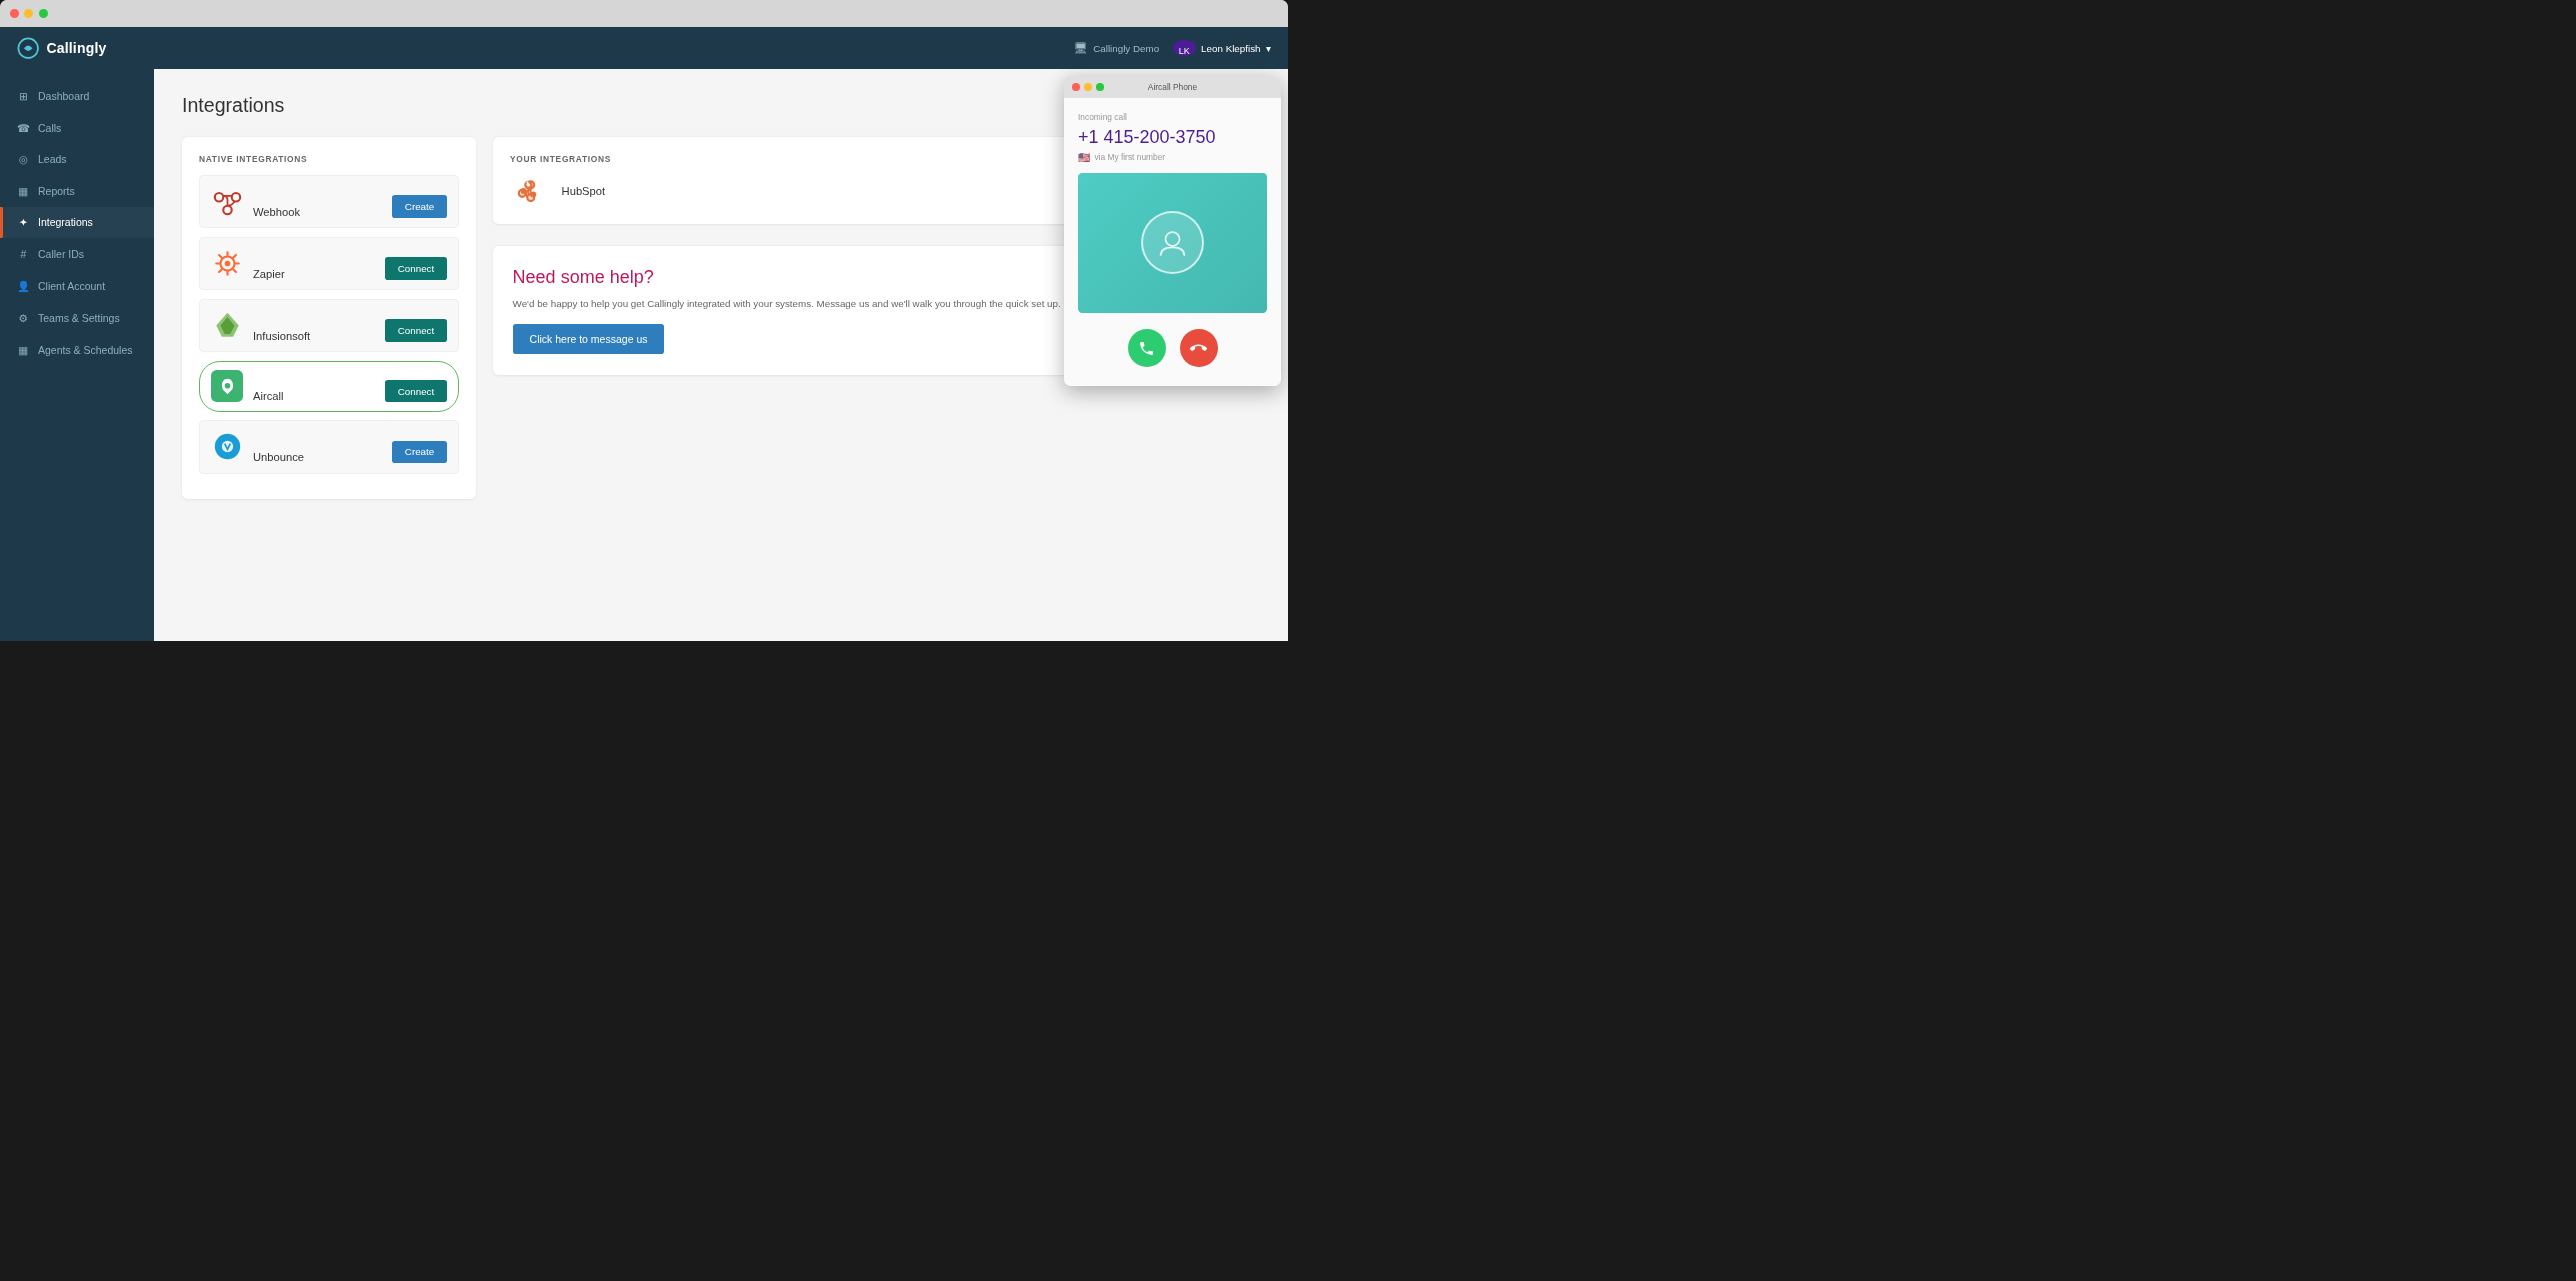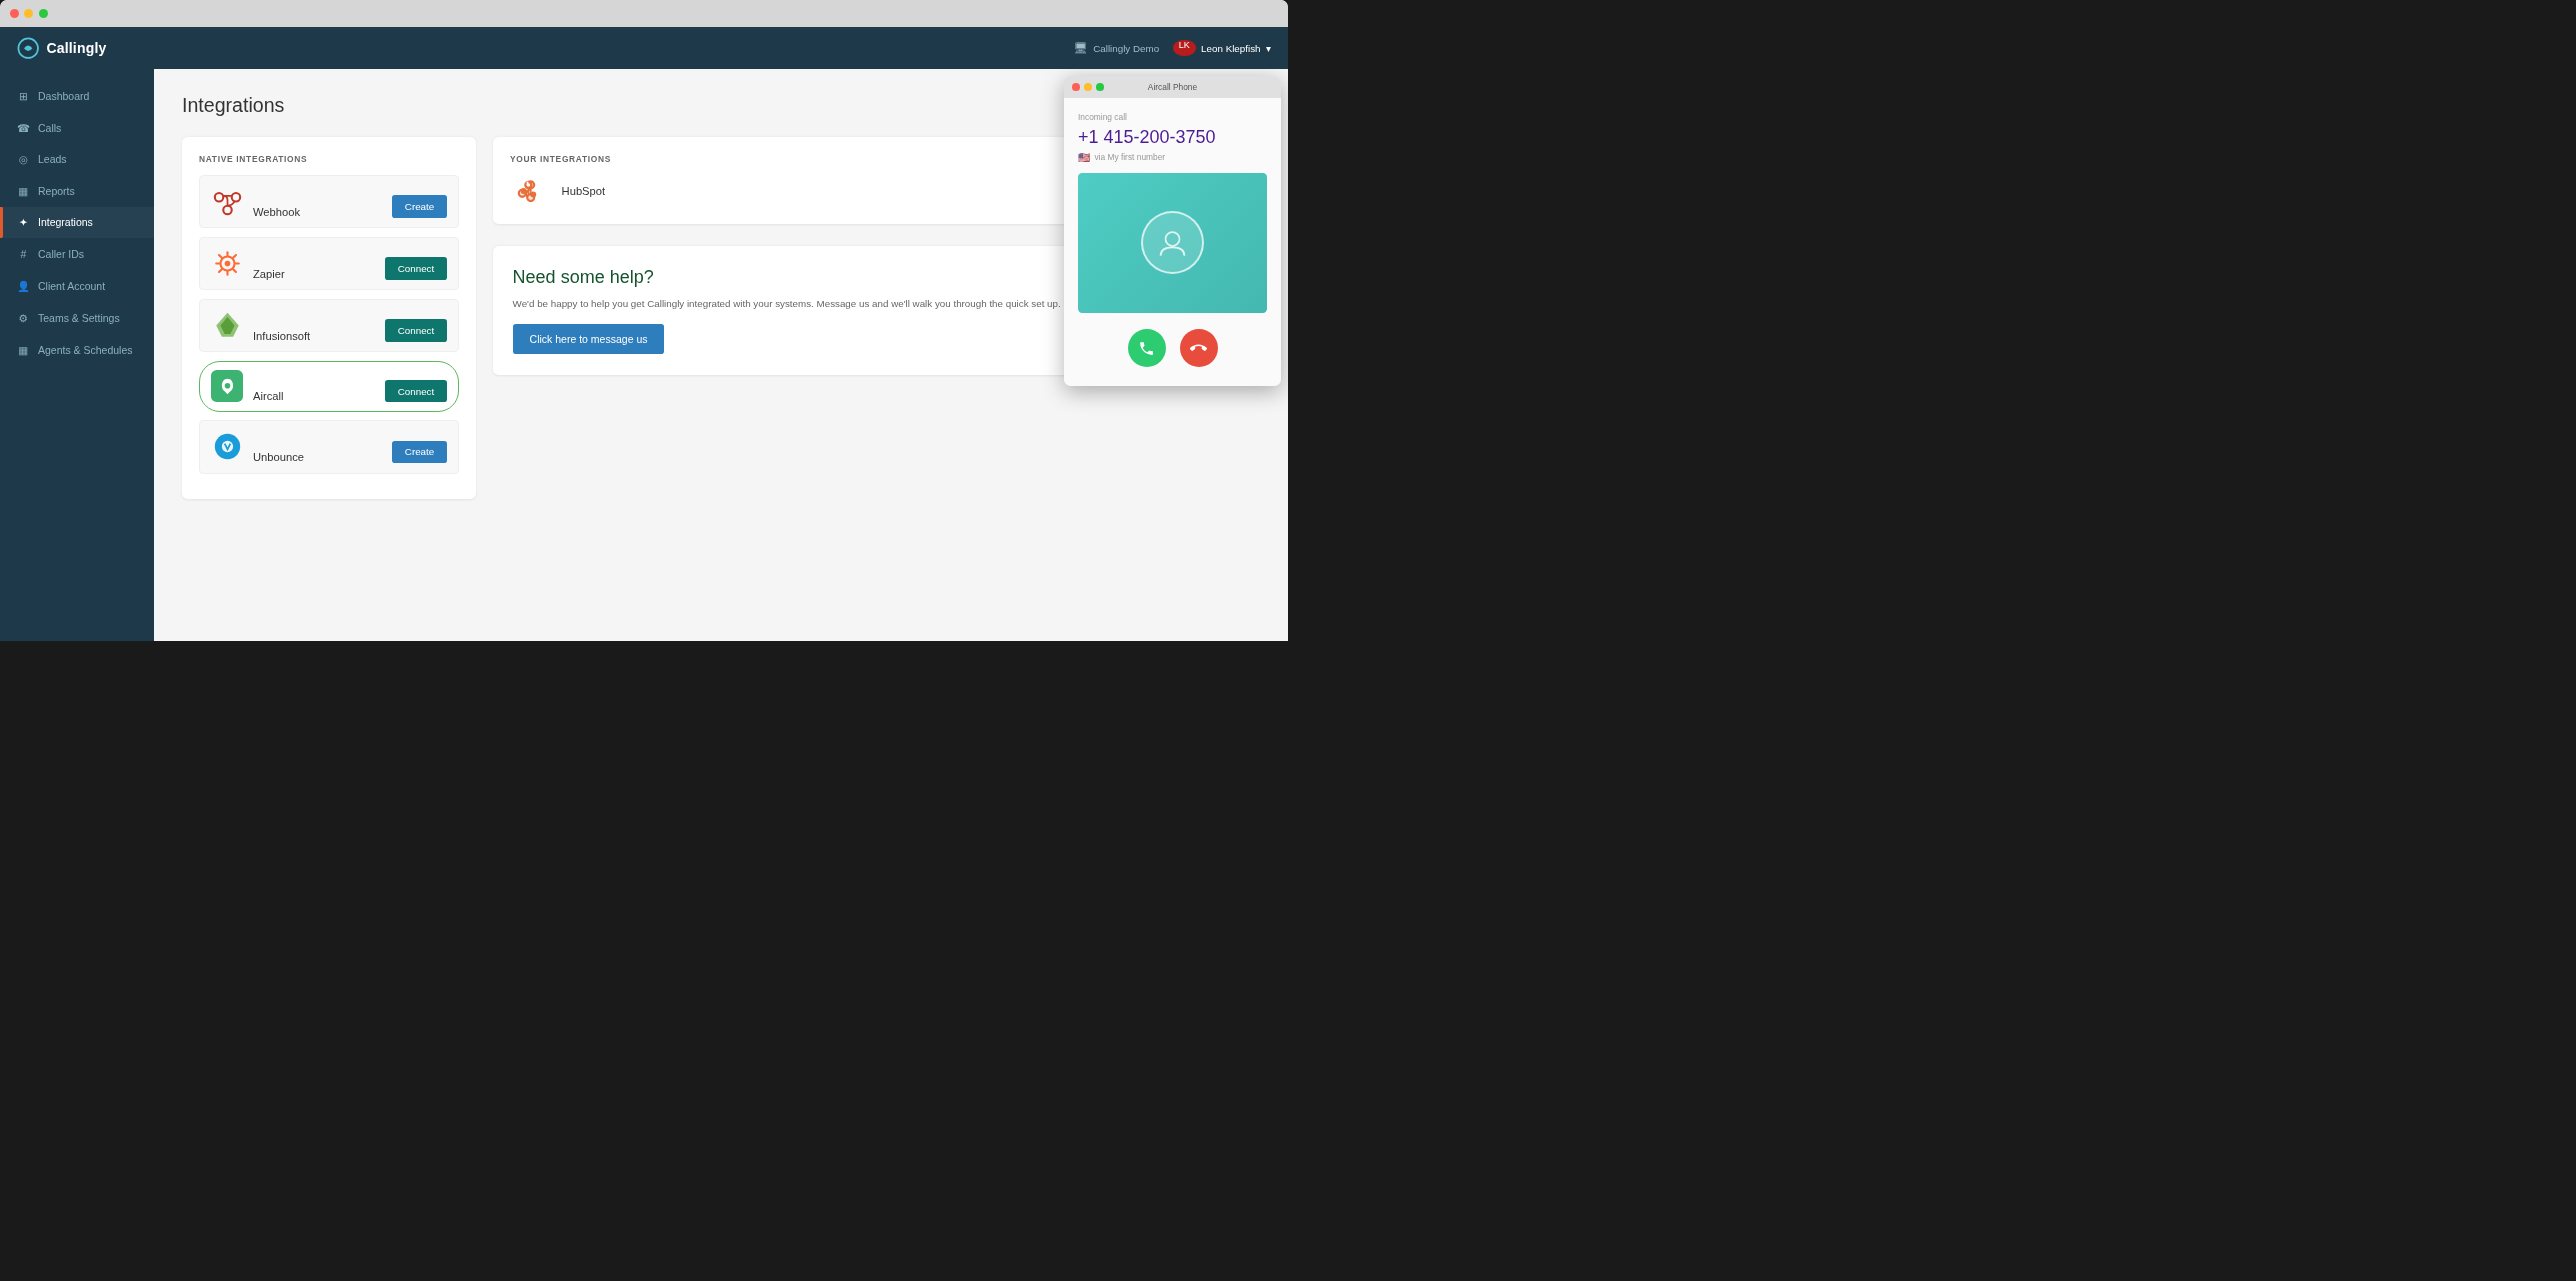--- a/index.html
+++ b/index.html
@@ -106,23 +106,23 @@
       gap: 5.6px;
       color: #fff;
       font-size: 9.8px;
       cursor: pointer;
     }
 
     .user-avatar {
       width: 22.4px;
       height: 16px;
       border-radius: 50%;
-      background: #b91c1c;
-      display: flex;
-      align-items: flex-start;
+      background: #4c1d95;
+      display: flex;
+      align-items: flex-end;
       justify-content: center;
       font-size: 9px;
       color: #fff;
       overflow: hidden;
     }
 
     
     .body-layout {
       display: flex;
       flex: 1;
@@ -294,21 +294,21 @@
 
     .help-panel {
       background: #fff;
       border-radius: 5.6px;
       padding: 21px 19.6px;
       box-shadow: 0 0.7px 2.8px rgba(0,0,0,0.08);
     }
 
     .help-title {
       font-size: 18px;
-      color: #14532d;
+      color: #be185d;
       font-weight: 400;
       margin-bottom: 8.4px;
     }
 
     .help-text {
       font-size: 9.8px;
       color: #666;
       line-height: 1.6;
       margin-bottom: 12.6px;
     }

